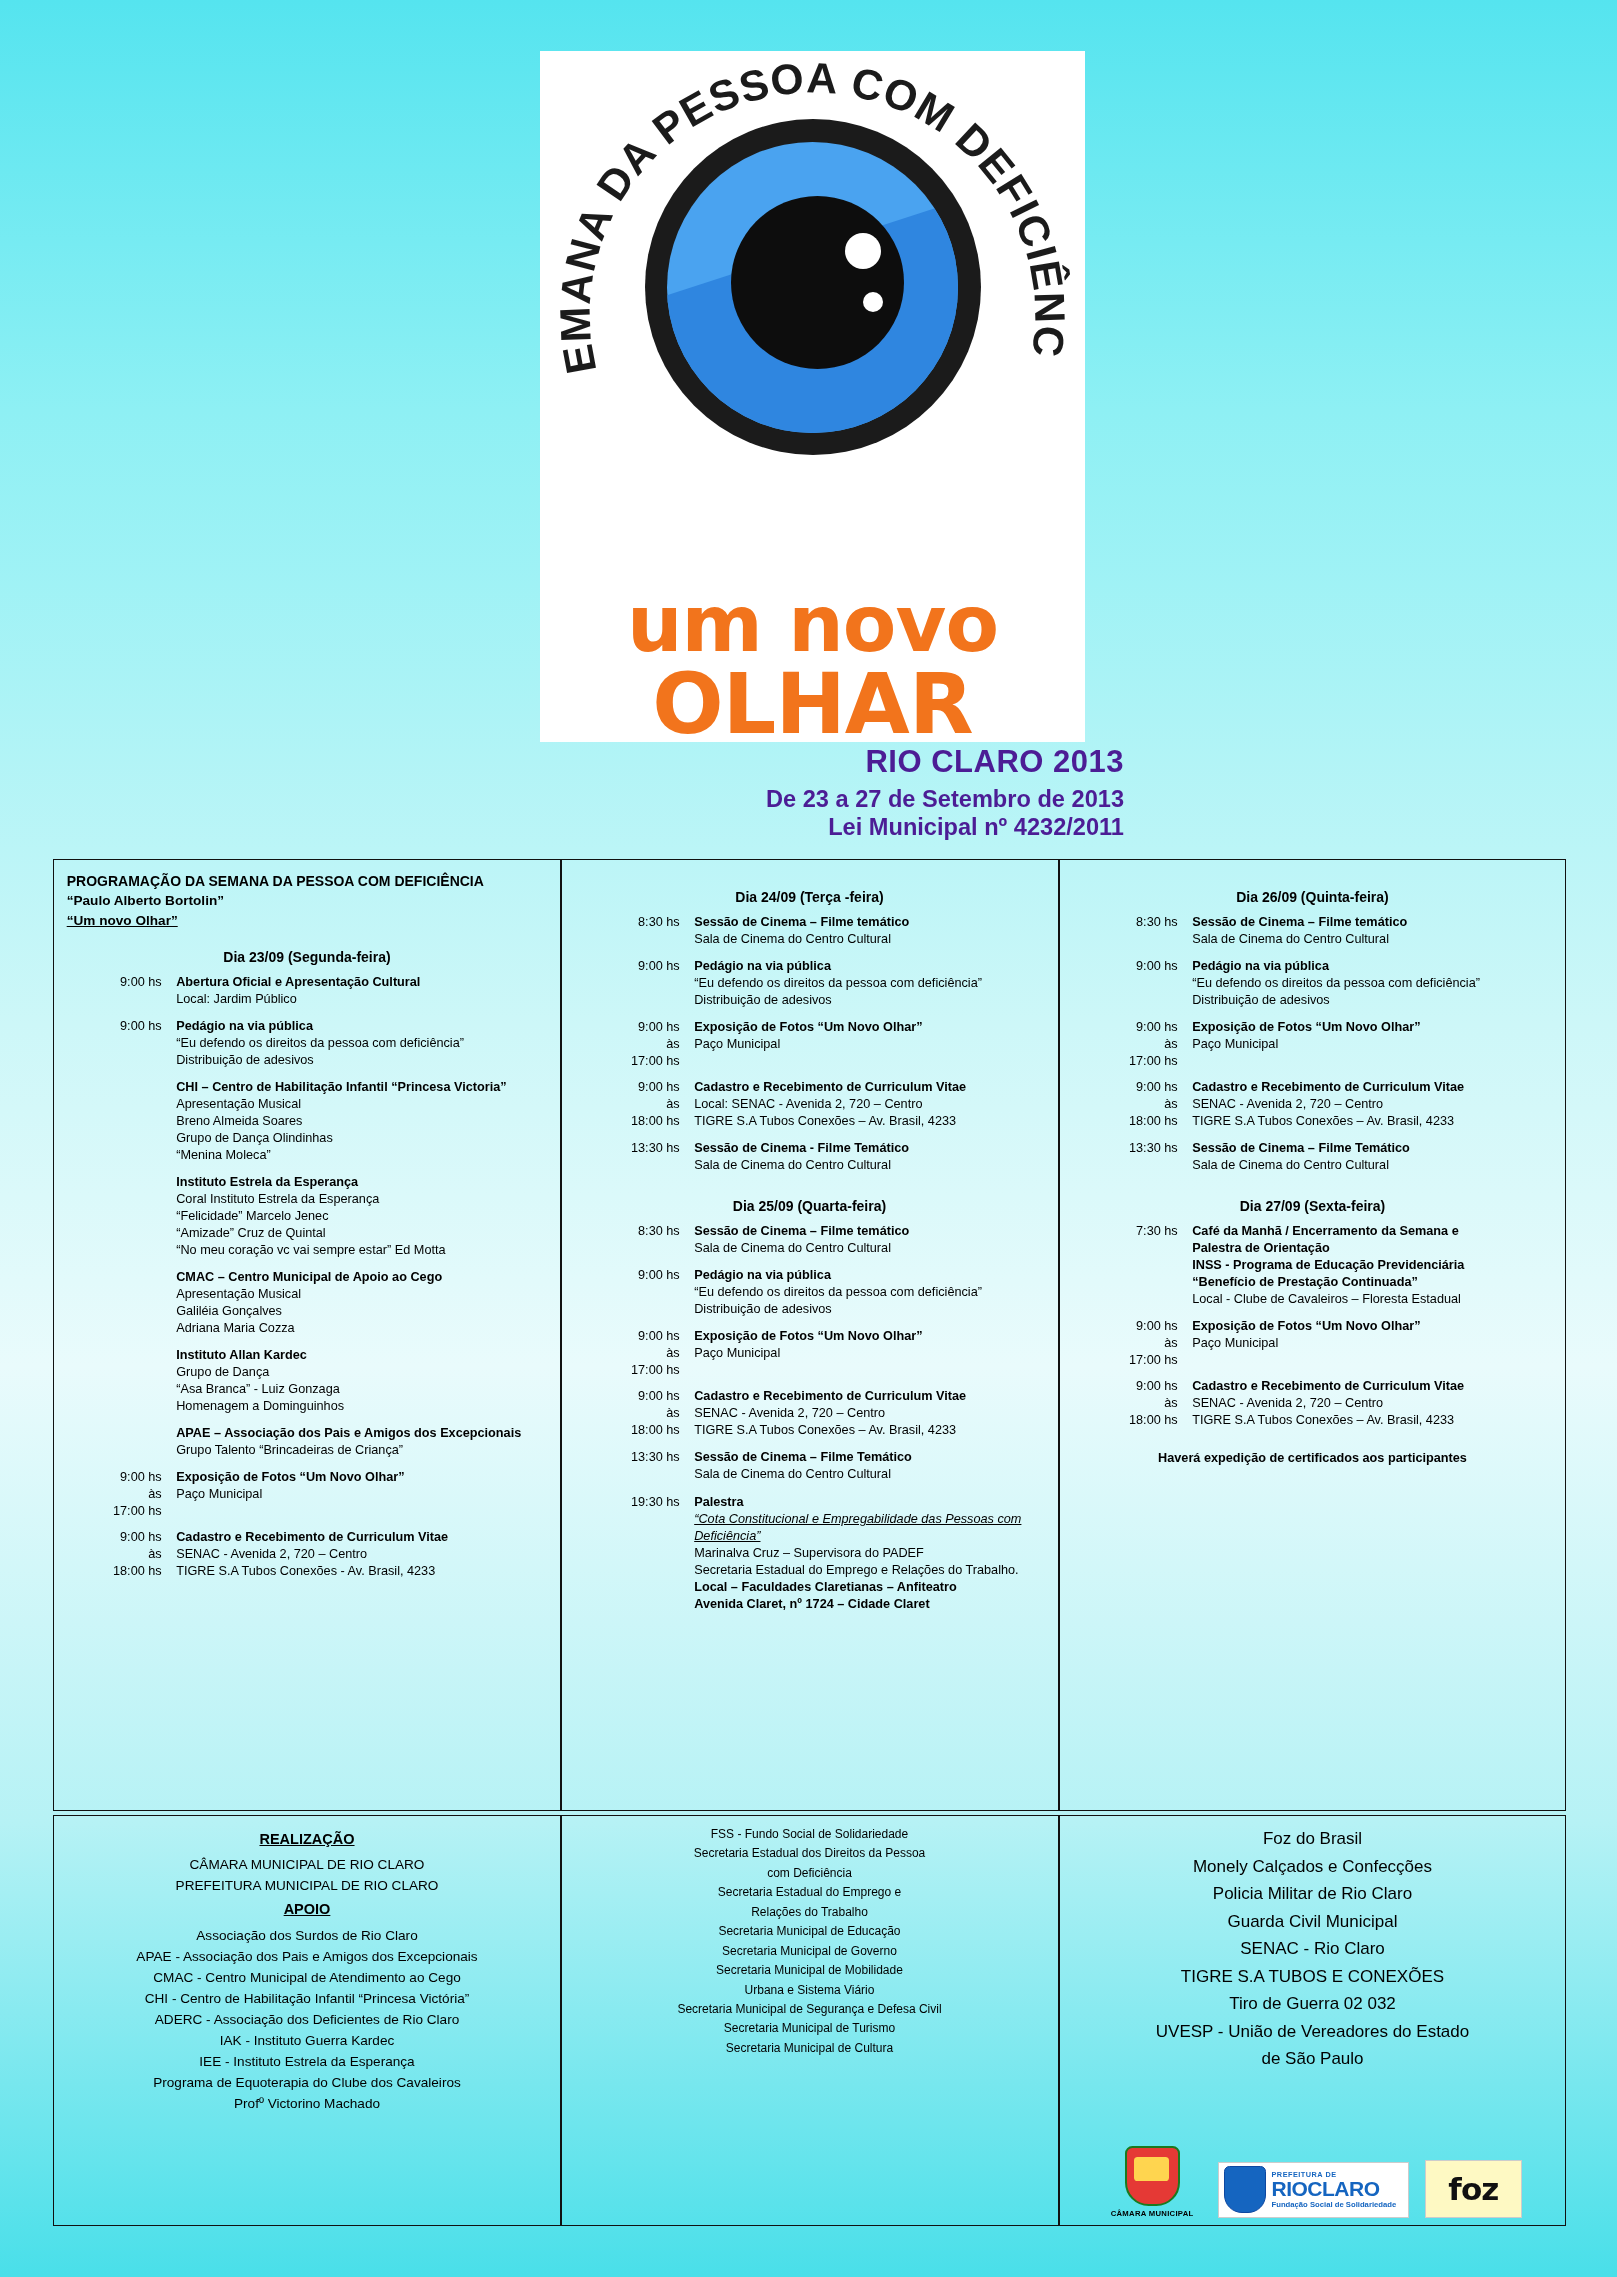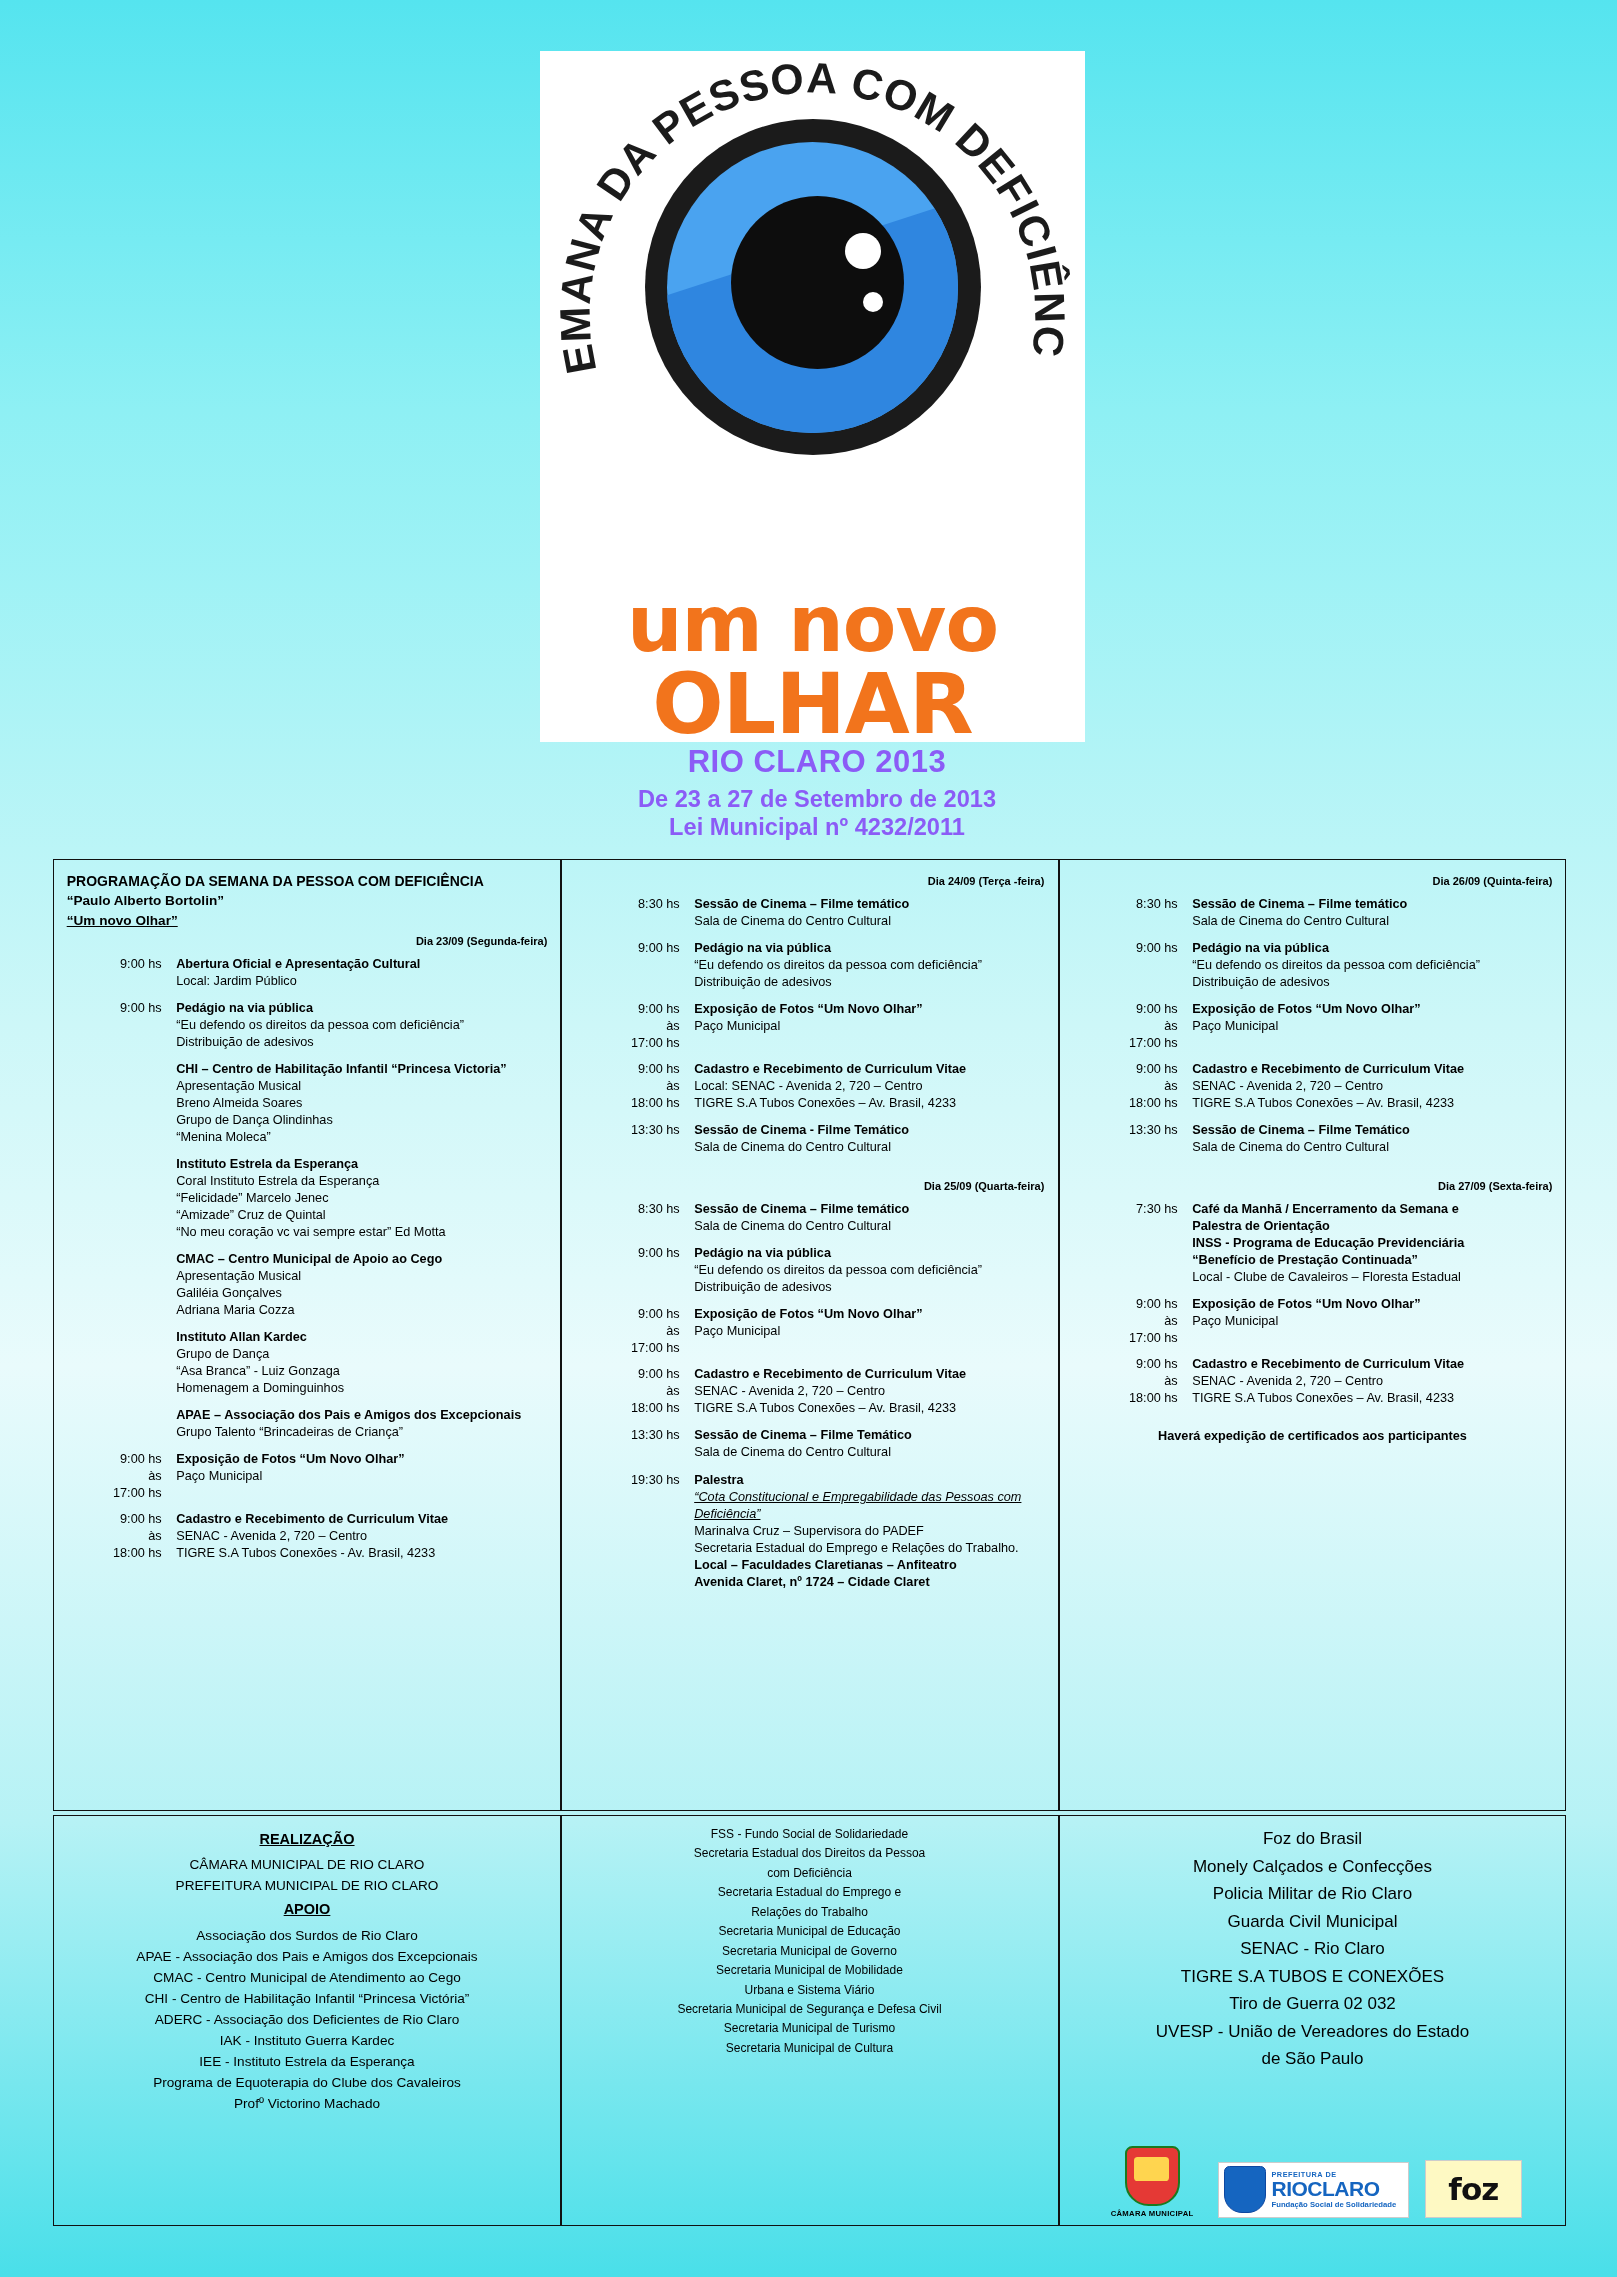--- a/index.html
+++ b/index.html
@@ -41,42 +41,42 @@
     letter-spacing:1px;
   }
   .novo{
     position:absolute;left:0;top:536px;width:545px;text-align:center;
     color:#f2741c;font-weight:bold;font-size:78px;letter-spacing:-0.9px;line-height:0.95;
     font-family:"DejaVu Sans", sans-serif;
   }
   .novo .l2{display:block;font-size:84px;margin-top:3.6px;}
 
   .title-block{
-    position:absolute;left:535px;top:744px;width:564px;text-align:center;color:#8b5cf6;
+    position:absolute;left:560px;top:744px;width:564px;text-align:right;color:#4c1d95;
   }
   .title-block .t1{font-size:31px;font-weight:bold;letter-spacing:0.5px;}
   .title-block .t2{font-size:23.6px;font-weight:bold;margin-top:5.5px;}
   .title-block .t3{font-size:23.6px;font-weight:bold;margin-top:1.8px;}
 
   
   .grid{
     position:absolute;left:53px;top:859px;width:1511px;height:950px;
     border:1.8px solid #111;background:transparent;
   }
   .vline{position:absolute;top:0;bottom:0;width:1.8px;background:#111;}
   .v1{left:506px}.v2{left:1004px}
   .col{position:absolute;top:0;bottom:0;padding:11px 12.7px;box-sizing:border-box;}
   .c1{left:0;width:506px}.c2{left:508px;width:495px}.c3{left:1006px;width:505px}
 
   .hdr{
     font-size:14px;font-weight:bold;color:#000;line-height:1.45;
   }
   .hdr .sub{font-weight:bold;font-size:13.6px;}
   .hdr .sub-u{font-weight:bold;font-size:13.6px;text-decoration:underline;}
-  .daylabel{text-align:right;font-weight:bold;font-size:11px;margin:4px 0 9px;}
+  .daylabel{text-align:center;font-weight:bold;font-size:14px;margin:18px 0 9px;}
   .daylabel.sp{margin-top:23.6px;}
 
   .row{display:flex;margin-bottom:10px;}
   .row .tm{width:95px;flex:none;font-size:12.7px;text-align:right;padding-right:14.5px;line-height:1.32;}
   .row .tx{flex:1;font-size:12.7px;line-height:1.34;}
   .row .tx .b{font-weight:bold;}
   .row .tx .i{font-style:italic;}
   .row .tx .u{text-decoration:underline;}
 
   .c2 .row .tm,.c3 .row .tm{width:105px;}

